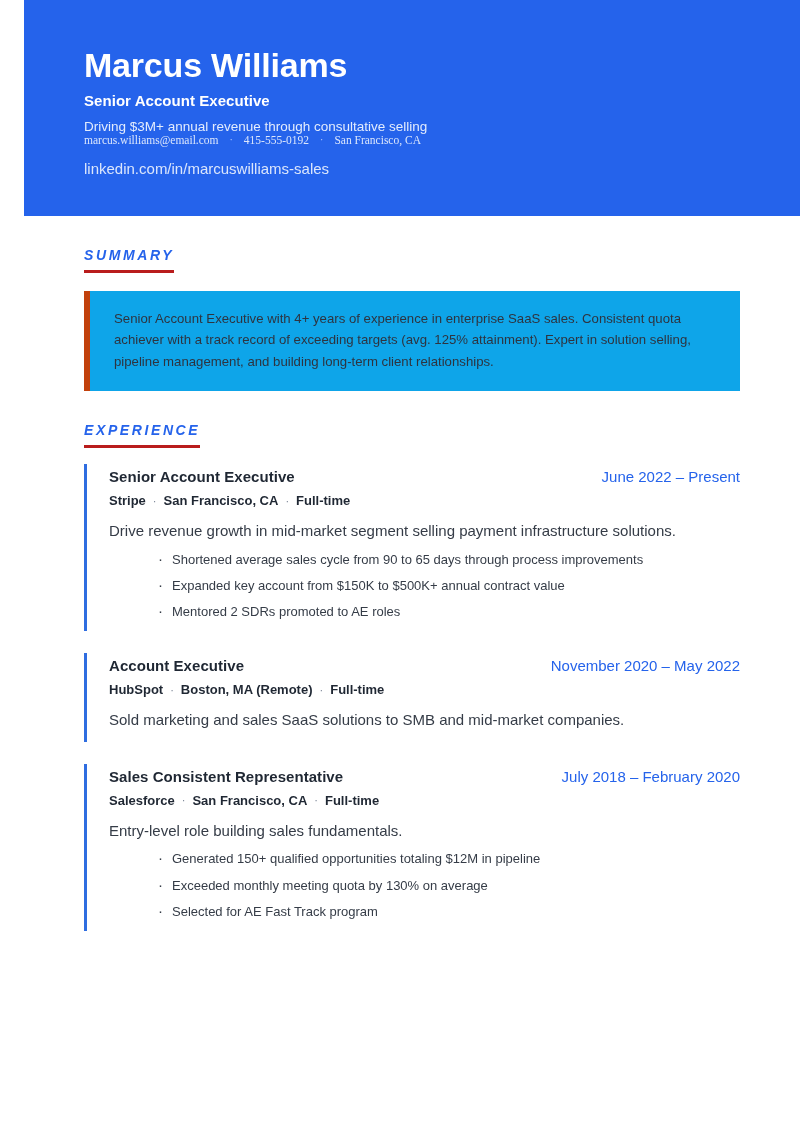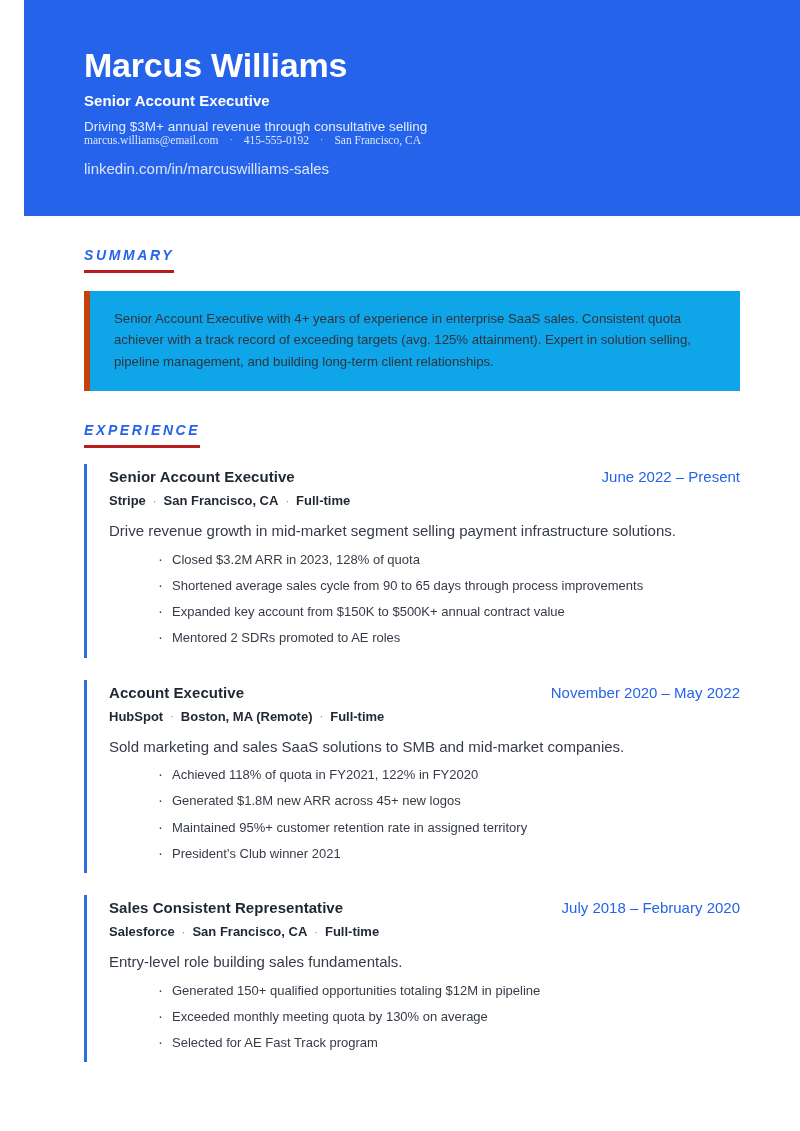--- a/index.html
+++ b/index.html
@@ -210,46 +210,39 @@
           </div>
           <div class="job-meta">
             <span>Stripe</span>
             <span class="meta-sep">·</span>
             <span>San Francisco, CA</span>
             <span class="meta-sep">·</span>
             <span>Full-time</span>
           </div>
           <p class="job-desc">Drive revenue growth in mid-market segment selling payment infrastructure solutions.</p>
           <div class="job-bullets">
-            <div class="job-bullet">Closed $3.2M ARR in 2023, 128% of quota</div>
             <div class="job-bullet">Shortened average sales cycle from 90 to 65 days through process improvements</div>
             <div class="job-bullet">Expanded key account from $150K to $500K+ annual contract value</div>
             <div class="job-bullet">Mentored 2 SDRs promoted to AE roles</div>
           </div>
         </article>
 
         <article class="job-entry">
           <div class="job-head">
             <div class="job-title">Account Executive</div>
             <div class="job-dates">November 2020 – May 2022</div>
           </div>
           <div class="job-meta">
             <span>HubSpot</span>
             <span class="meta-sep">·</span>
             <span>Boston, MA (Remote)</span>
             <span class="meta-sep">·</span>
             <span>Full-time</span>
           </div>
           <p class="job-desc">Sold marketing and sales SaaS solutions to SMB and mid-market companies.</p>
-          <div class="job-bullets">
-            <div class="job-bullet">Achieved 118% of quota in FY2021, 122% in FY2020</div>
-            <div class="job-bullet">Generated $1.8M new ARR across 45+ new logos</div>
-            <div class="job-bullet">Maintained 95%+ customer retention rate in assigned territory</div>
-            <div class="job-bullet">President's Club winner 2021</div>
-          </div>
         </article>
 
         <article class="job-entry">
           <div class="job-head">
             <div class="job-title">Sales Consistent Representative</div>
             <div class="job-dates">July 2018 – February 2020</div>
           </div>
           <div class="job-meta">
             <span>Salesforce</span>
             <span class="meta-sep">·</span>

